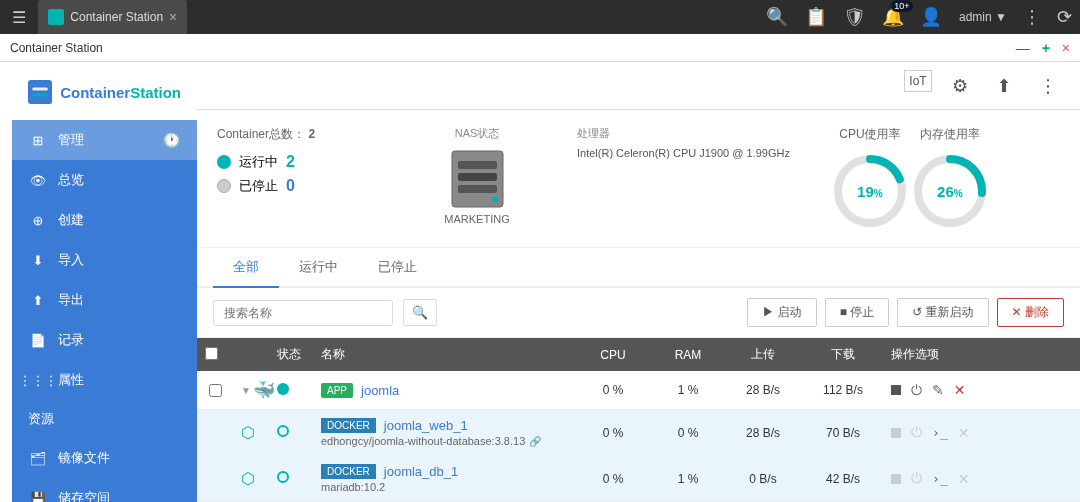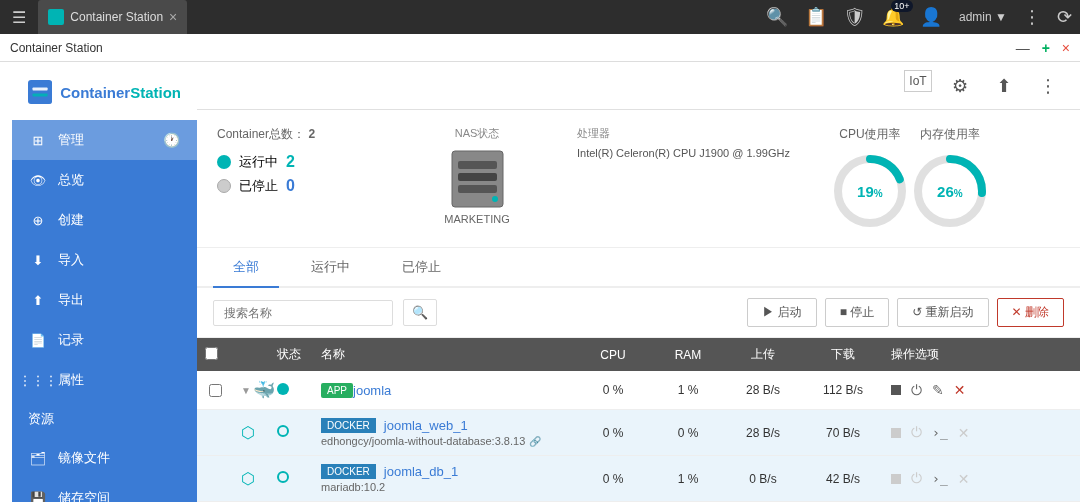--- a/index.html
+++ b/index.html
@@ -70,21 +70,21 @@
     .gauge-block { display: flex; flex-direction: column; align-items: center; }
     .gauge-title { font-size: 12px; color: #666; margin-bottom: 8px; }
     .gauge-wrap { position: relative; width: 80px; height: 80px; }
     .gauge-svg { width: 80px; height: 80px; }
     .gauge-text { position: absolute; top: 50%; left: 50%; transform: translate(-50%, -50%); font-size: 15px; font-weight: bold; color: #00b4b4; }
 
     .processor-info { display: flex; flex-direction: column; justify-content: center; font-size: 11px; color: #555; min-width: 140px; }
     .processor-info .proc-label { font-size: 11px; color: #888; margin-bottom: 4px; }
 
     
-    .tabs-row { display: flex; padding: 0 16px; background: #fff; border-bottom: 2px solid #eee; gap: 12px; }
+    .tabs-row { display: flex; padding: 0 16px; background: #fff; border-bottom: 2px solid #eee; gap: 0; }
     .tab-btn {
       padding: 10px 20px; cursor: pointer; font-size: 13px; color: #666; border-bottom: 2px solid transparent; margin-bottom: -2px;
     }
     .tab-btn.active { color: #3a7bd5; border-bottom: 2px solid #3a7bd5; font-weight: 500; }
 
     
     .list-section { background: #fff; flex: 1; overflow: auto; }
     .list-toolbar { display: flex; align-items: center; padding: 10px 16px; gap: 10px; border-bottom: 1px solid #eee; }
     .search-input {
       border: 1px solid #ddd; padding: 5px 10px; width: 180px; font-size: 12px; border-radius: 2px; outline: none;
@@ -349,21 +349,21 @@
         <div class="td checkbox-cell">
           <input type="checkbox" style="">
         </div>
         <div class="td" style="display:flex;align-items:center;gap:2px;">
           <span style="font-size:10px;color:#999;">▼</span>
           <span style="font-size:18px;">🐳</span>
         </div>
         <div class="td">
           <span class="status-icon-run"></span>
         </div>
-        <div class="td" style="display:flex;align-items:center;gap:0;">
+        <div class="td" style="display:flex;align-items:center;gap:8px;">
           <span class="badge-app">APP</span>
           <span class="container-name">joomla</span>
         </div>
         <div class="td td-center">0 %</div>
         <div class="td td-center">1 %</div>
         <div class="td td-center">28 B/s</div>
         <div class="td td-center">112 B/s</div>
         <div class="td">
           <div class="row-ops">
             <span class="op-icon stop-sq" title="停止"></span>

